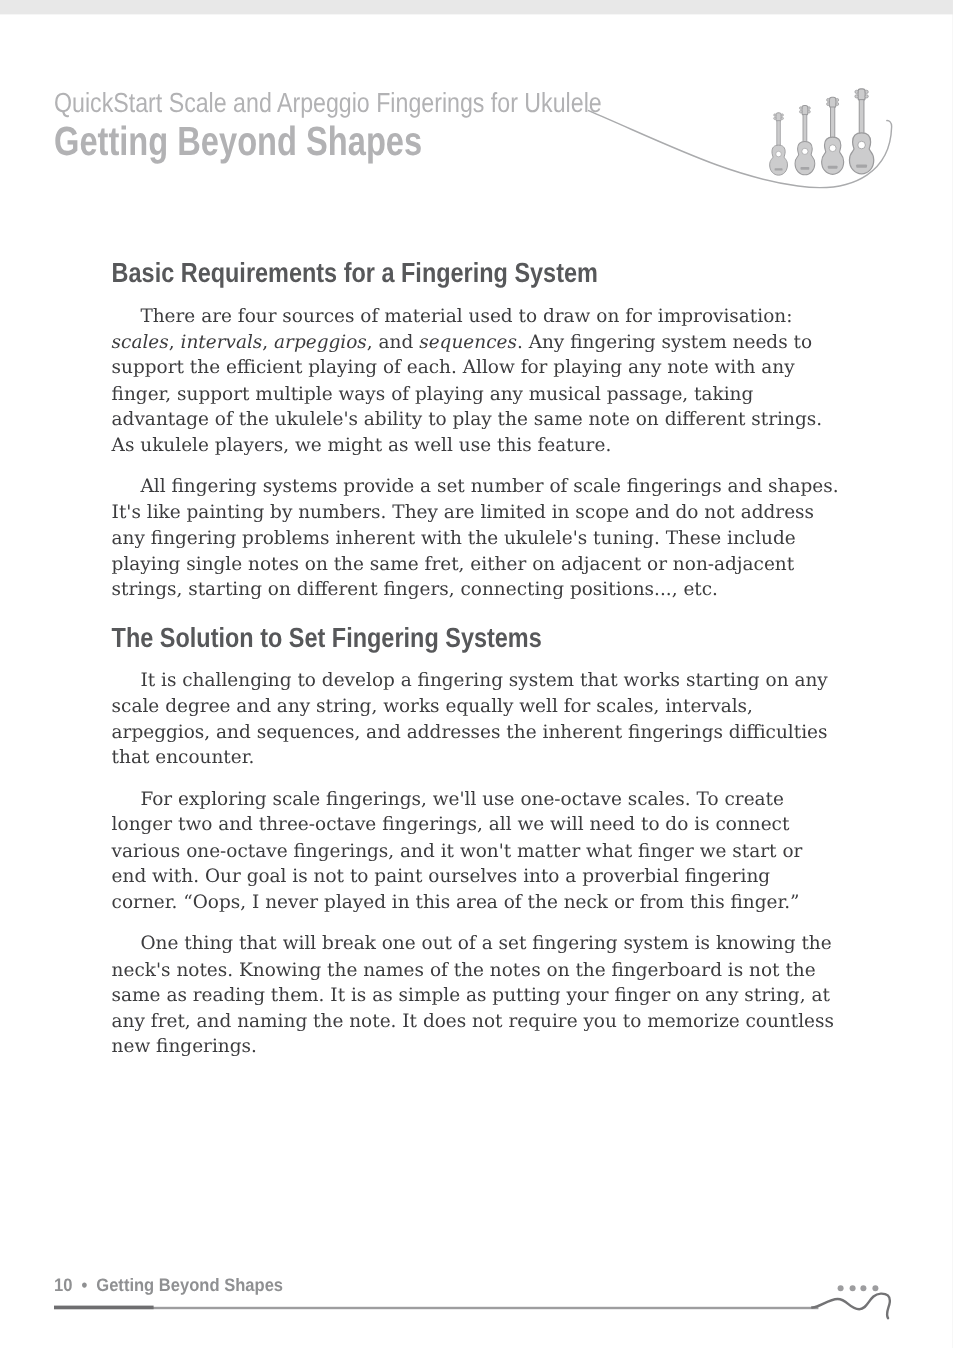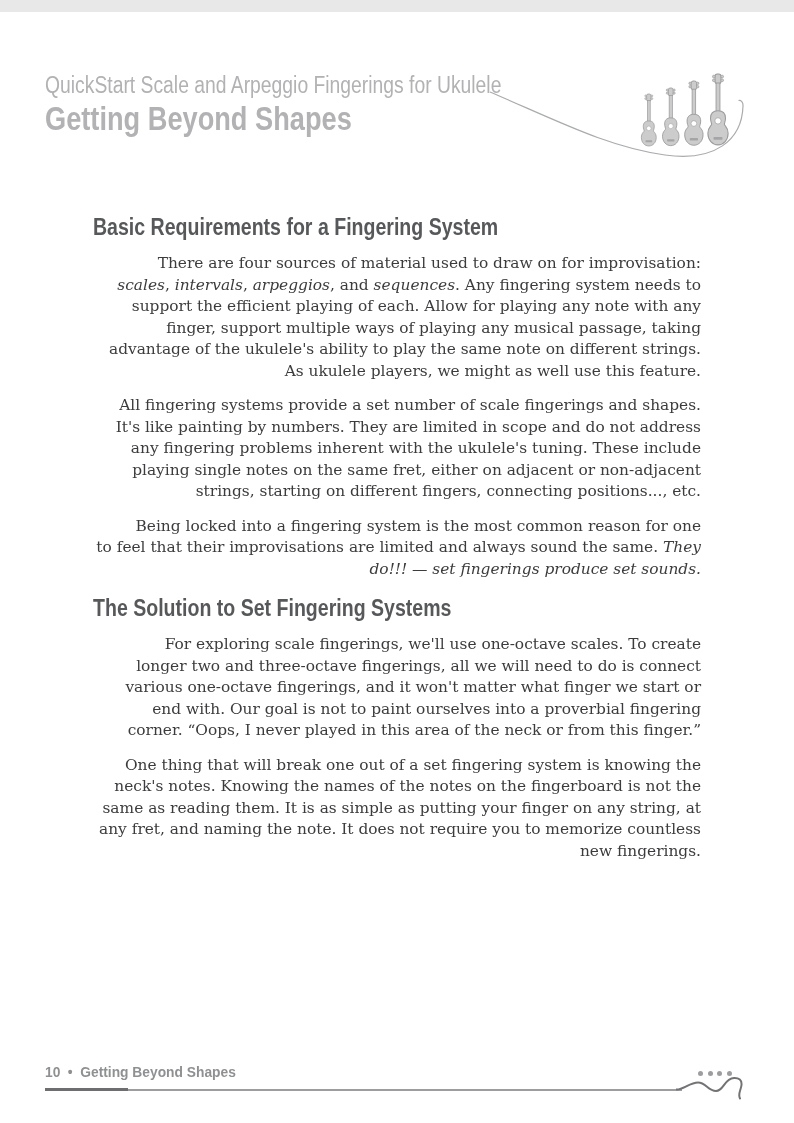--- a/index.html
+++ b/index.html
@@ -59,21 +59,21 @@
     transform-origin: 0 50%;
     margin: 15px 0 13px 0;
   }
   .body-para {
     font-family: "DejaVu Serif", "Liberation Serif", serif;
     font-size: 15.4px;
     line-height: 21.5px;
     color: #3c3c3e;
     text-indent: 24px;
     margin: 0 0 13px 0;
-    text-align: right;
+    text-align: left;
   }
   .body-para em { font-style: italic; }
 
   
   .footer-text {
     position: absolute;
     left: 45px;
     top: 1051px;
     font-family: "Liberation Sans", sans-serif;
     font-size: 15px;
@@ -152,22 +152,22 @@
       <use href="#uke" x="0" y="0" transform="translate(181,24) scale(0.61)"></use>
       <use href="#uke" x="0" y="0" transform="translate(203,17) scale(0.68)"></use>
       <use href="#uke" x="0" y="0" transform="translate(226,10) scale(0.75)"></use>
     </svg>
   </header>
 
   <main class="content" id="content">
       <h2 class="section-heading">Basic Requirements for a Fingering System</h2>
       <p class="body-para"><span>There are four sources of material used to draw on for improvisation: </span><em>scales</em><span>, </span><em>intervals</em><span>, </span><em>arpeggios</em><span>, and </span><em>sequences</em><span>. Any fingering system needs to support the efficient playing of each. Allow for playing any note with any finger, support multiple ways of playing any musical passage, taking advantage of the ukulele's ability to play the same note on different strings. As ukulele players, we might as well use this feature.</span></p>
       <p class="body-para"><span>All fingering systems provide a set number of scale fingerings and shapes. It's like painting by numbers. They are limited in scope and do not address any fingering problems inherent with the ukulele's tuning. These include playing single notes on the same fret, either on adjacent or non-adjacent strings, starting on different fingers, connecting positions..., etc.</span></p>
-      <p class="body-para"><span>Being locked into a fingering system is the most common reason for one to feel that their improvisations are limited and always sound the same. </span><em>They do!!! — set fingerings produce set sounds.</em></p>
       <h2 class="section-heading">The Solution to Set Fingering Systems</h2>
+      <p class="body-para"><span>It is challenging to develop a fingering system that works starting on any scale degree and any string, works equally well for scales, intervals, arpeggios, and sequences, and addresses the inherent fingerings difficulties that encounter.</span></p>
       <p class="body-para"><span>For exploring scale fingerings, we'll use one-octave scales. To create longer two and three-octave fingerings, all we will need to do is connect various one-octave fingerings, and it won't matter what finger we start or end with. Our goal is not to paint ourselves into a proverbial fingering corner. “Oops, I never played in this area of the neck or from this finger.”</span></p>
       <p class="body-para"><span>One thing that will break one out of a set fingering system is knowing the neck's notes. Knowing the names of the notes on the fingerboard is not the same as reading them. It is as simple as putting your finger on any string, at any fret, and naming the note. It does not require you to memorize countless new fingerings.</span></p>
     </main>
 
   <footer>
     <div class="footer-text">
       <span>10</span>
       <span class="sep">•</span>
       <span>Getting Beyond Shapes</span>
     </div>

